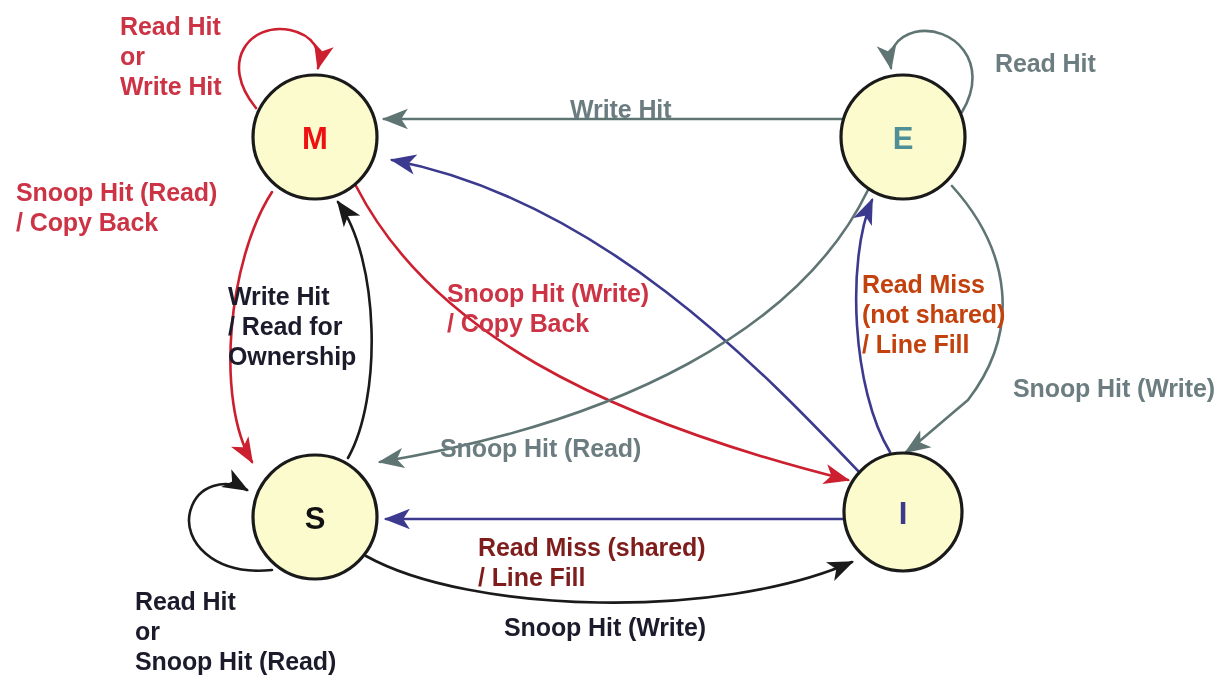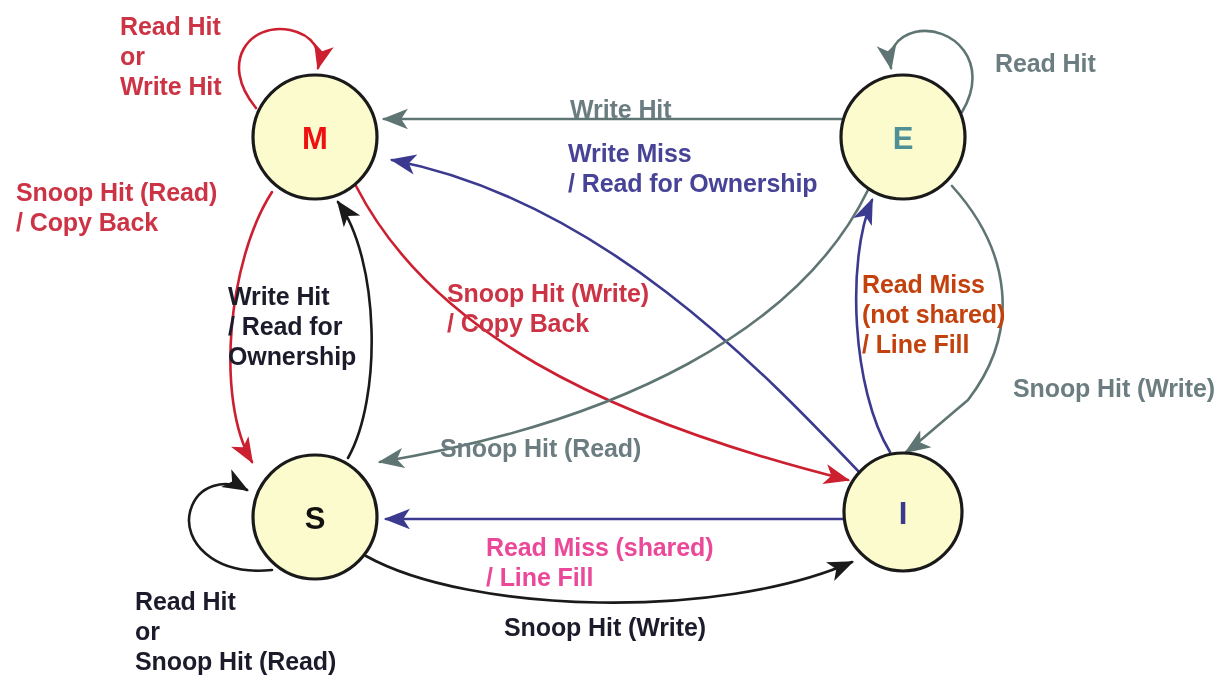--- a/index.html
+++ b/index.html
@@ -120,31 +120,30 @@
   </svg>
 
   <div class="lbl" style="left:120px; top:11px; color:#cc3344;">Read Hit<br>or<br>Write Hit</div>
 
   <div class="lbl" style="left:995px; top:48px; color:#6b7d80;">Read Hit</div>
 
   <div class="lbl" style="left:135px; top:586px; color:#1b1b2b;">Read Hit<br>or<br>Snoop Hit (Read)</div>
 
   <div class="lbl" style="left:570px; top:94px; color:#6b7d80;">Write Hit</div>
 
-  <div class="lbl" style="left:568px; top:138px; color:#474396;">Write Miss<br>/ Read for Ownership</div>
 
   <div class="lbl" style="left:16px; top:177px; color:#cc3344;">Snoop Hit (Read)<br>/ Copy Back</div>
 
   <div class="lbl" style="left:228px; top:281px; color:#1b1b2b;">Write Hit<br>/ Read for<br>Ownership</div>
 
   <div class="lbl" style="left:447px; top:278px; color:#cc3344;">Snoop Hit (Write)<br>/ Copy Back</div>
 
   <div class="lbl" style="left:862px; top:269px; color:#c2410c;">Read Miss<br>(not shared)<br>/ Line Fill</div>
 
   <div class="lbl" style="left:1013px; top:373px; color:#6b7d80;">Snoop Hit (Write)</div>
 
   <div class="lbl" style="left:440px; top:433px; color:#6b7d80;">Snoop Hit (Read)</div>
 
-  <div class="lbl" style="left:478px; top:532px; color:#ec4899;margin-left:8px;">Read Miss (shared)<br>/ Line Fill</div>
+  <div class="lbl" style="left:478px; top:532px; color:#7f1d1d;">Read Miss (shared)<br>/ Line Fill</div>
 
   <div class="lbl" style="left:504px; top:612px; color:#1b1b2b;">Snoop Hit (Write)</div>
 
 </div>
 
 </body></html>

